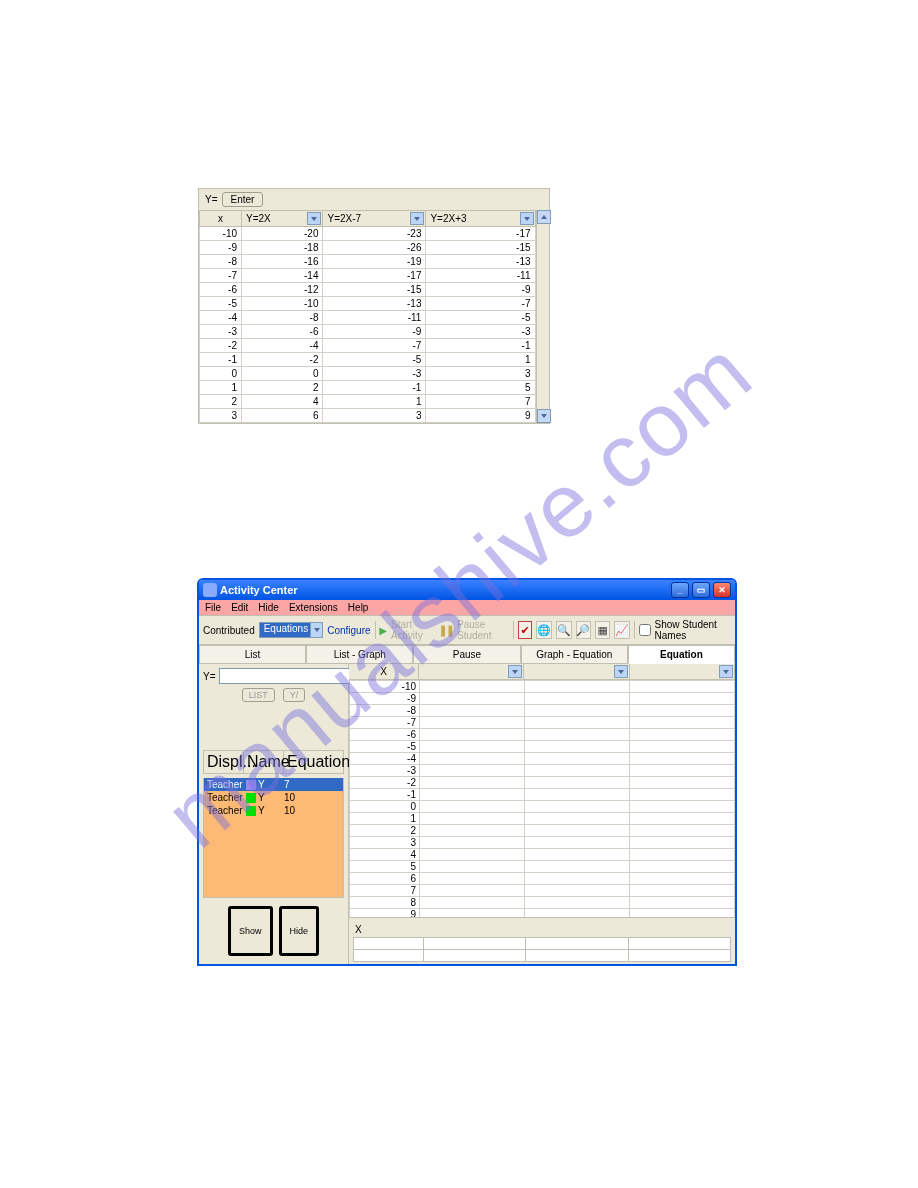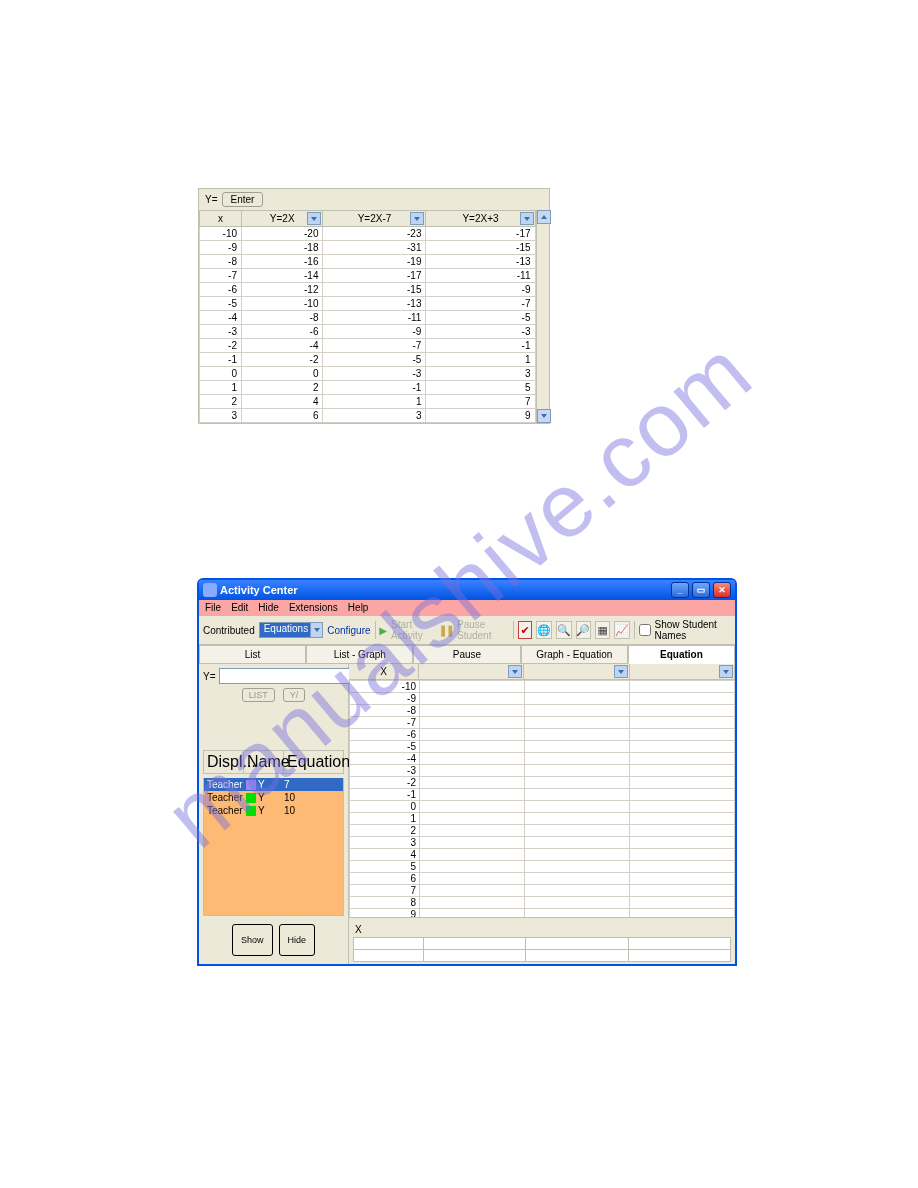--- a/index.html
+++ b/index.html
@@ -61,21 +61,21 @@
   .panel1 table {
     width: 100%;
     border-collapse: collapse;
     background: #fff;
   }
   .panel1 thead th {
     background: #ece9d8;
     border: 1px solid #c0c0b0;
     font-weight: normal;
     font-size: 10px;
-    text-align: center;
+    text-align: left;
     padding: 2px 4px;
     position: relative;
   }
   .panel1 thead th.xcol {
     text-align: center;
     width: 42px;
   }
   .panel1 thead th .dd {
     position: absolute;
     right: 1px;
@@ -267,22 +267,22 @@
   .eqrow.sel{ background:#316ac5; color:#fff;}
   .eqrow .c1{width:40px; padding-left:3px;}
   .eqrow .sw{width:10px;height:10px;margin:0 2px;}
   .eqrow .lab{width:26px;}
   .eqrow .c3{flex:1;}
   .swatch-purple{background:#9a8af0;}
   .swatch-green{background:#00e000;}
 
   .leftpane .showhide{display:flex;gap:6px;justify-content:center;padding:4px 0;}
   .leftpane .showhide button{
-    border:1px solid #000000;background:#ece9d8;border-radius:3px;
-    font-size:9px;padding:10px 8px;cursor:pointer;
+    border:3px solid #000000;background:#ece9d8;border-radius:3px;
+    font-size:9px;padding:17px 8px;cursor:pointer;
   }
 
   .rightpane{
     flex:1; display:flex; flex-direction:column;
   }
   .rt-head{display:flex; background:#ece9d8; border-bottom:1px solid #c0c0b0;}
   .rt-head .xcell{
     width:70px; text-align:center; font-size:10px; padding:2px;
     border-right:1px solid #c0c0b0;
   }
@@ -328,21 +328,21 @@
       <tbody id="p1-body">
           <tr>
             <td>-10</td>
             <td>-20</td>
             <td>-23</td>
             <td>-17</td>
           </tr>
           <tr>
             <td>-9</td>
             <td>-18</td>
-            <td>-31</td>
+            <td>-26</td>
             <td>-15</td>
           </tr>
           <tr>
             <td>-8</td>
             <td>-16</td>
             <td>-19</td>
             <td>-13</td>
           </tr>
           <tr>
             <td>-7</td>

